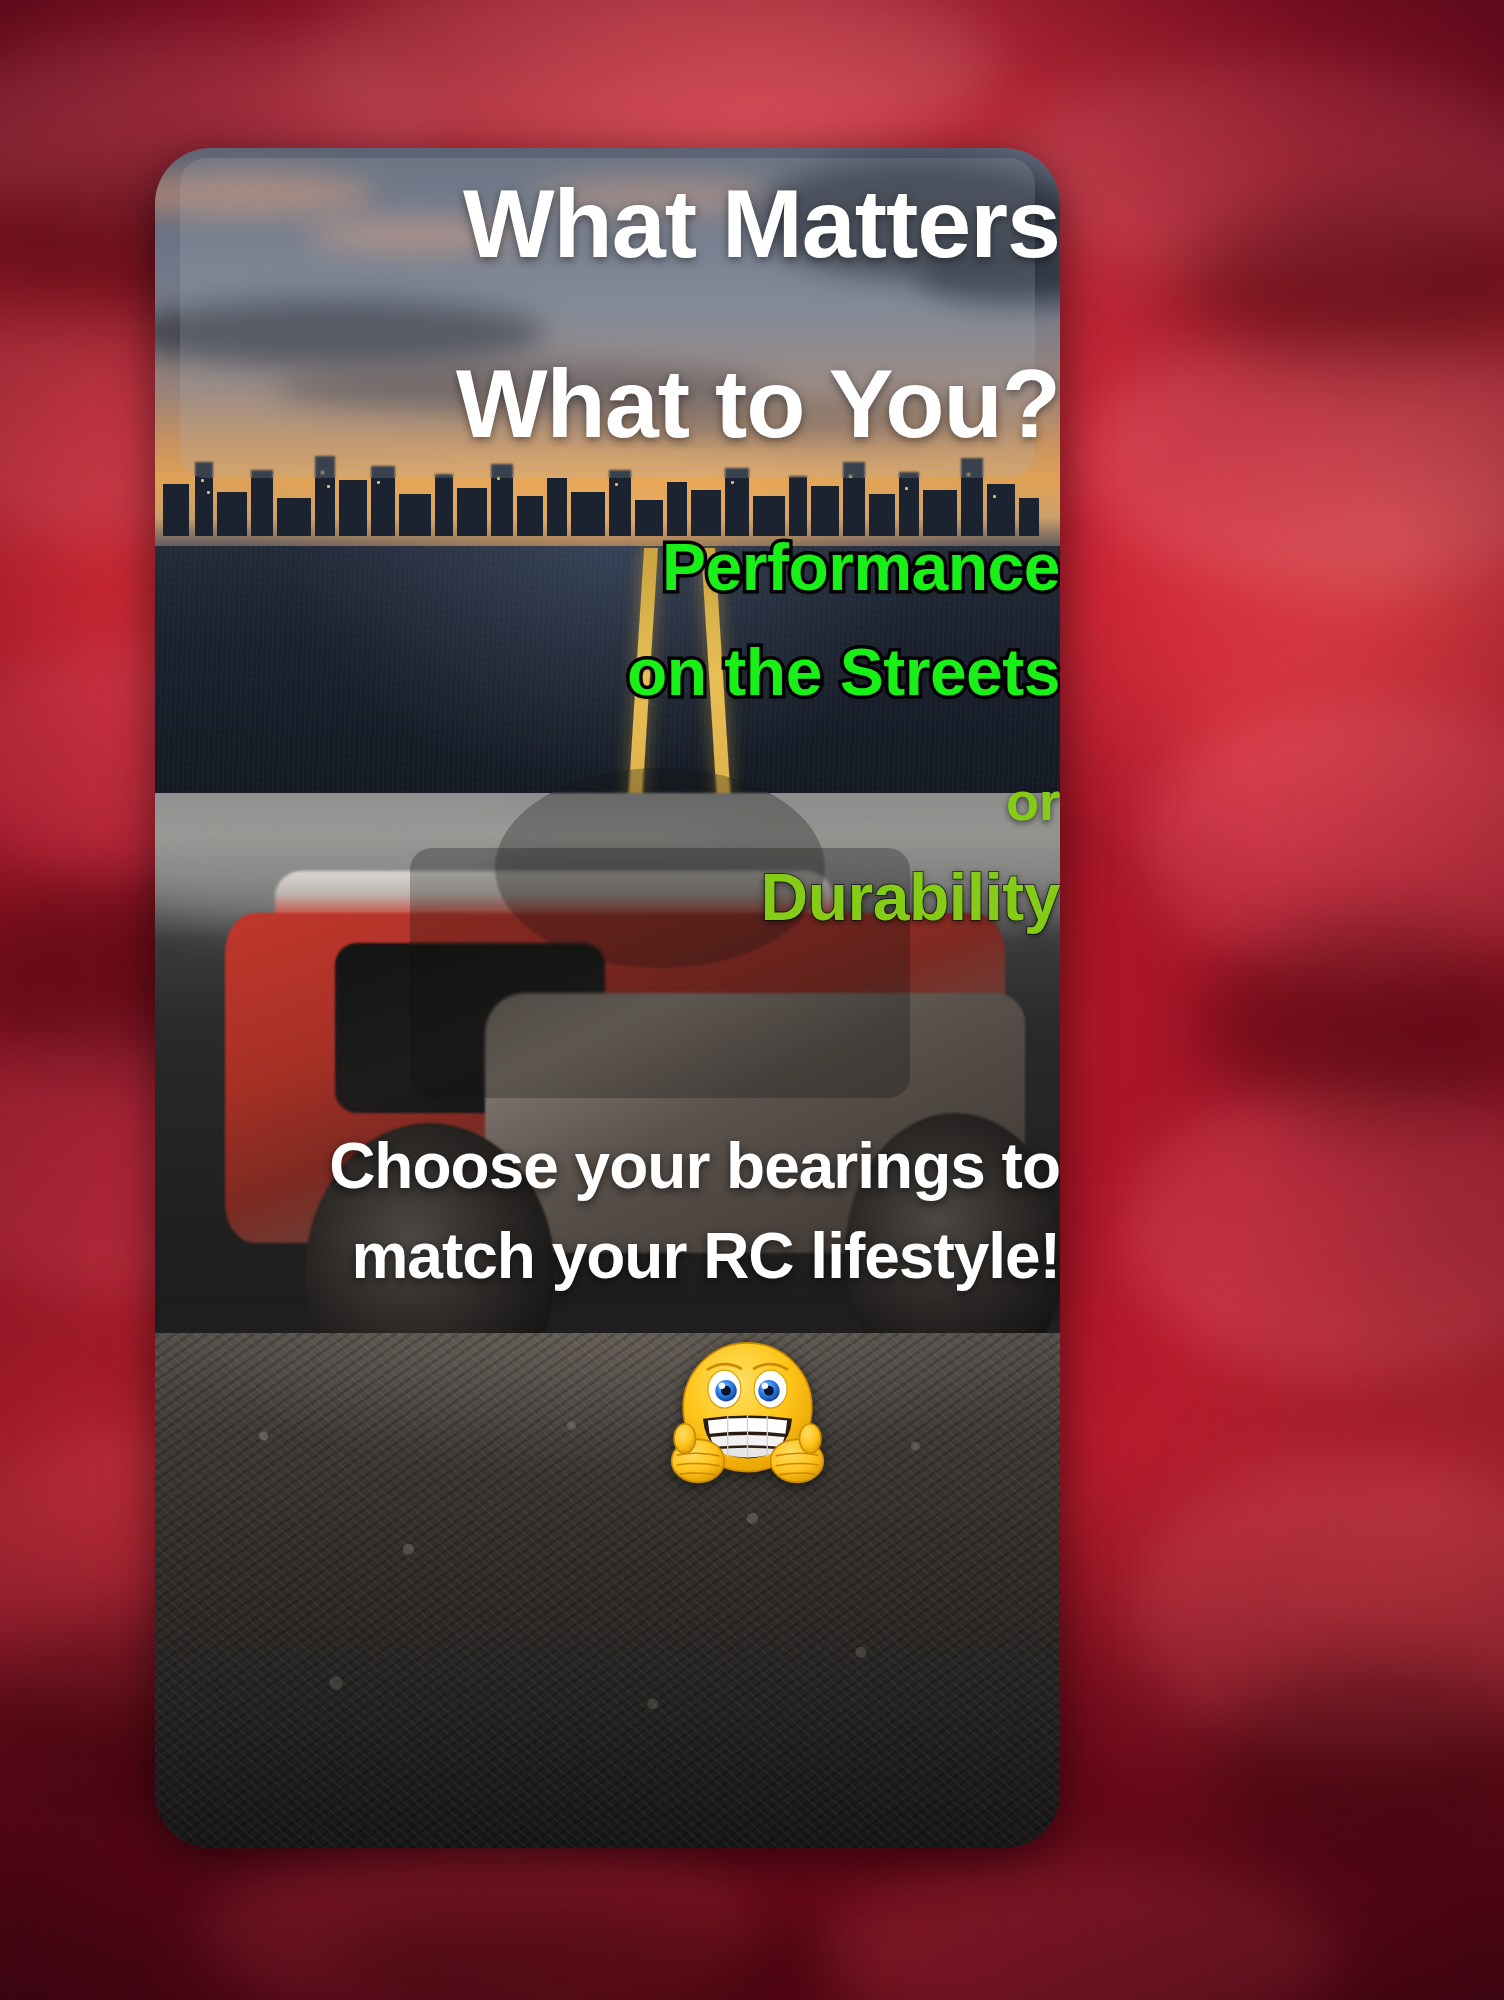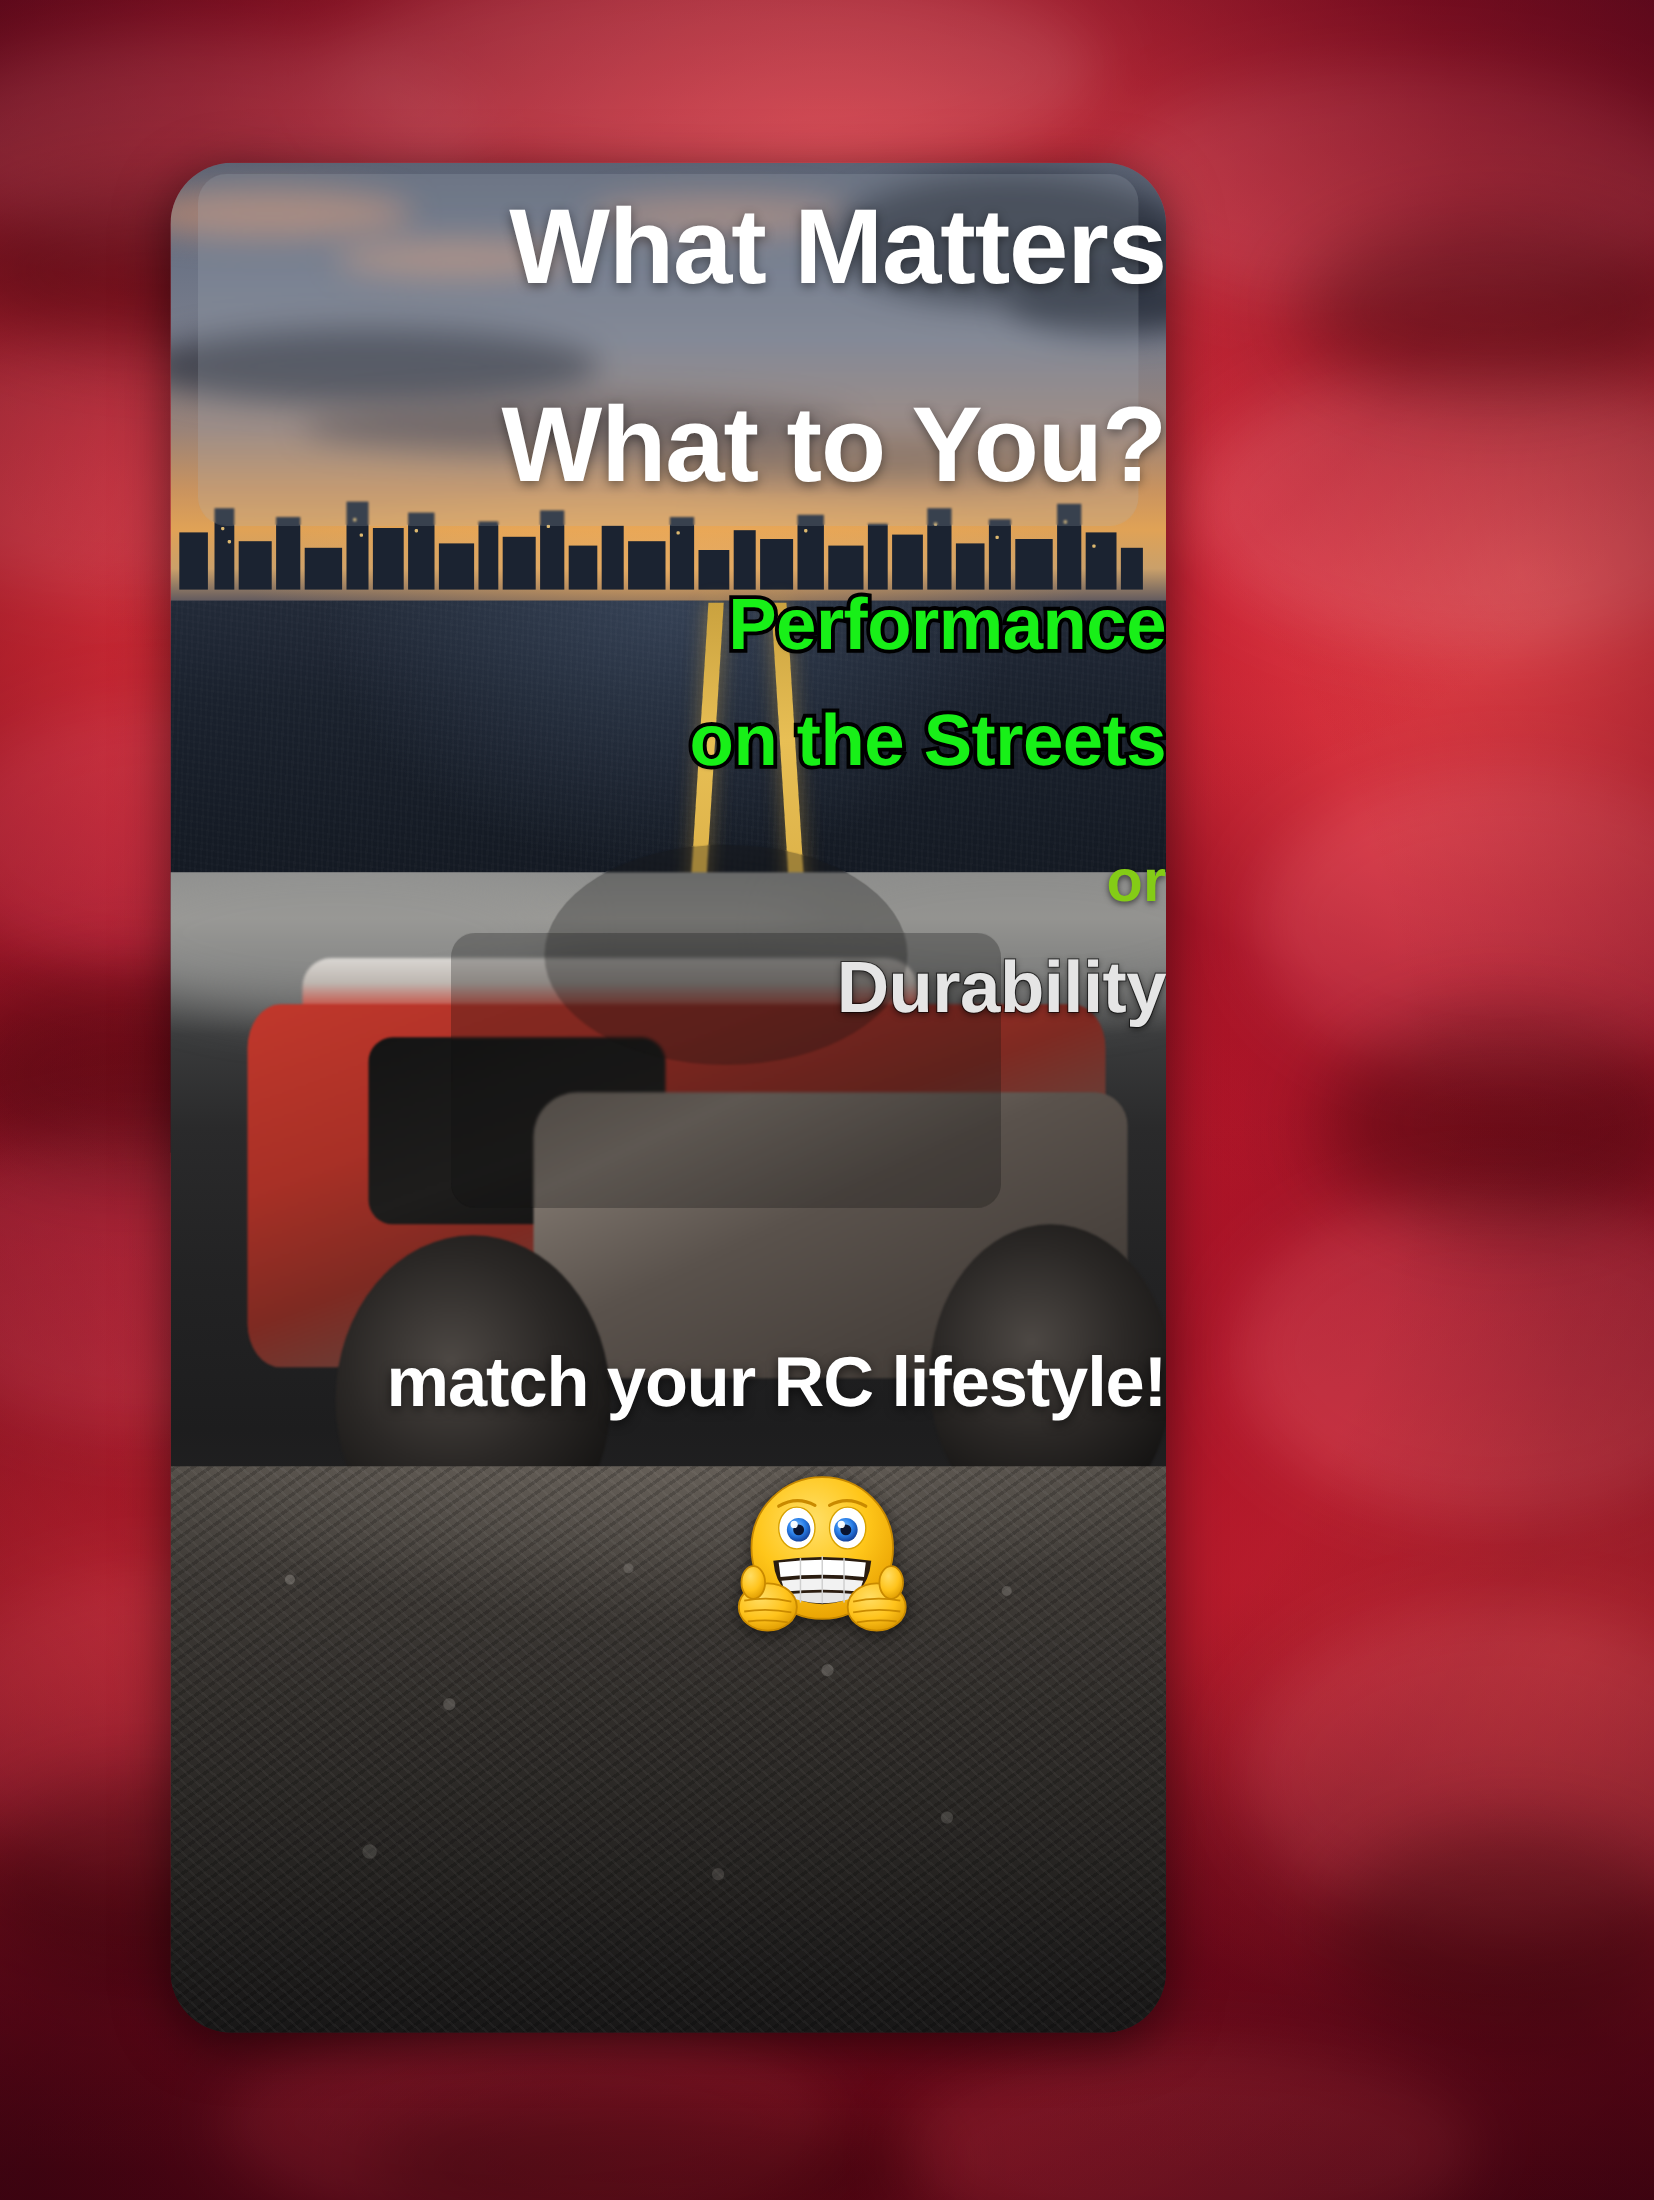--- a/index.html
+++ b/index.html
@@ -151,21 +151,21 @@
   }
   .green.g1{top:385px;}
   .green.g2{top:490px;}
 
   .orword{
     color:#84cc16;font-size:54px;top:625px;
     text-shadow:0 2px 6px rgba(0,0,0,.6);
   }
 
   .green2{
-    color:#e5e5e5;font-size:66px;letter-spacing:-.5px;
+    color:#84cc16;font-size:66px;letter-spacing:-.5px;
     -webkit-text-stroke:2px rgba(0,0,0,.55);paint-order:stroke fill;
     text-shadow:0 2px 7px rgba(0,0,0,.6);
   }
   .green2.d1{top:715px;}
   .green2.d2{top:820px;}
 
   .cta{
     color:#ffffff;font-size:64px;letter-spacing:-1px;
     text-shadow:0 3px 10px rgba(0,0,0,.6);
   }
@@ -291,20 +291,21 @@
   <div class="tx title l1">What Matters</div>
   <div class="tx title l2">What to You?</div>
 
   <div class="tx green g1">Performance</div>
   <div class="tx green g2">on the Streets</div>
 
   <div class="tx orword">or</div>
 
   <div class="tx green2 d1">Durability</div>
 
+  <div class="tx cta c1">Choose your bearings to</div>
   <div class="tx cta c2">match your RC lifestyle!</div>
 
   <div id="emoji">
     <svg viewBox="0 0 200 200" xmlns="http://www.w3.org/2000/svg">
       <defs>
         <radialGradient id="face" cx="42%" cy="32%" r="72%">
           <stop offset="0%" stop-color="#ffe06a"></stop>
           <stop offset="55%" stop-color="#ffc61a"></stop>
           <stop offset="100%" stop-color="#e8a000"></stop>
         </radialGradient>

